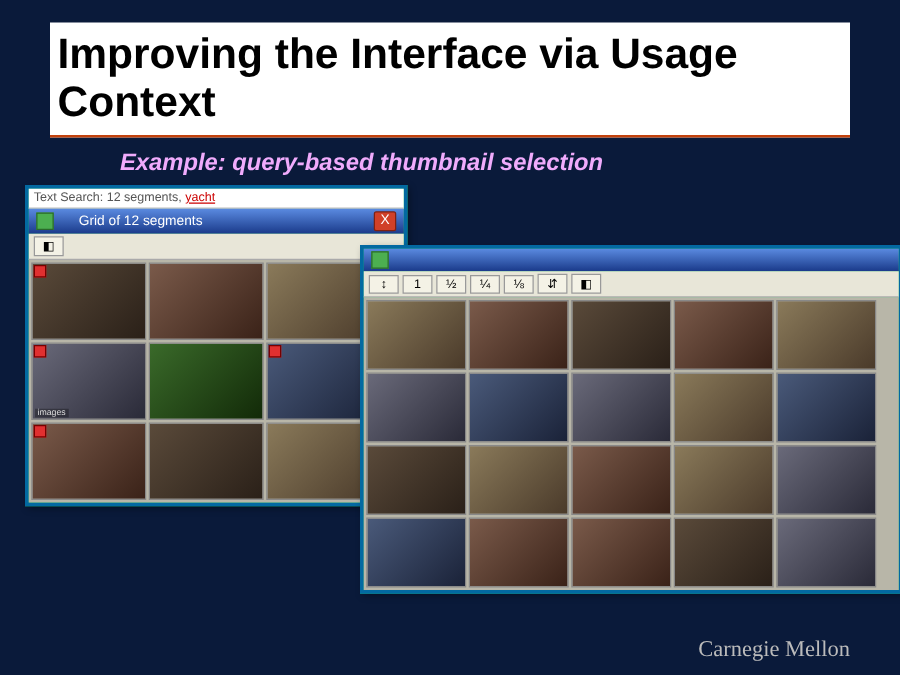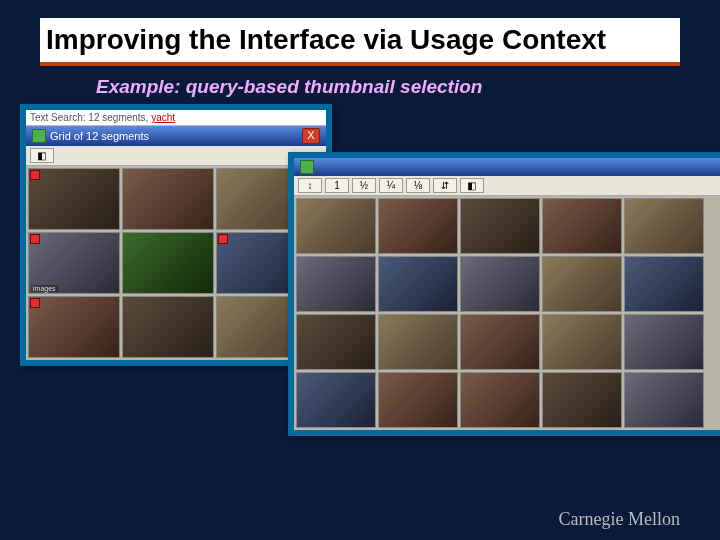--- a/index.html
+++ b/index.html
@@ -1,22 +1,22 @@
 <!DOCTYPE html>
 <html><head>
 <meta charset="utf-8">
 <style>
 html,body{margin:0;padding:0;width:720px;height:540px;background:#0a1a3a;font-family:Arial,Helvetica,sans-serif;overflow:hidden}
-.slide-title{color:#000;background:#fff;font-size:28px;font-weight:bold;margin:18px 40px 0 40px;padding:6px 6px;border-bottom:4px solid #c2410c;display:inline-block;width:calc(100% - 92px)}
+.slide-title{color:#000;background:#fff;font-size:34px;font-weight:bold;margin:18px 40px 0 40px;padding:6px 6px;border-bottom:2px solid #c2410c;display:inline-block;width:calc(100% - 92px)}
 .subtitle{color:#f0abfc;font-style:italic;font-weight:bold;font-size:19px;margin:10px 0 6px 96px}
 .stage{position:relative;margin:0 20px;height:340px}
-.win{position:absolute;border:6px solid #0369a1;background:#22c55e;box-shadow:2px 2px 6px rgba(0,0,0,.4)}
+.win{position:absolute;border:3px solid #0369a1;background:#22c55e;box-shadow:2px 2px 6px rgba(0,0,0,.4)}
 .topbar{background:#fff;font-size:10px;padding:2px 4px;color:#555;border-bottom:1px solid #bbb}
 .topbar .q{color:#c00;text-decoration:underline}
-.titlebar{background:linear-gradient(#5a8ae0,#1a3a8a);color:#fff;font-size:11px;padding:2px 6px;display:flex;align-items:center;gap:4px}
+.titlebar{background:linear-gradient(#5a8ae0,#1a3a8a);color:#fff;font-size:11px;padding:2px 6px;display:flex;align-items:center;gap:20px}
 .titlebar .ico{width:12px;height:12px;background:#4caf50;border:1px solid #2a6a2a;display:inline-block}
 .titlebar .sp{flex:1}
 .titlebar .close{background:#d04028;color:#fff;width:16px;height:14px;text-align:center;line-height:13px;font-size:11px;border:1px solid #802010;border-radius:2px;cursor:pointer}
 .toolbar{background:#e8e6d8;padding:2px 4px;display:flex;gap:3px;align-items:center;font-size:10px;border-bottom:1px solid #aaa}
 .toolbar .btn{background:#f4f2e6;border:1px solid #999;padding:1px 4px;min-width:14px;text-align:center;font-size:10px;cursor:pointer}
 .grid{display:grid;gap:2px;padding:2px;background:#b8b6a8}
 .thumb{background:#555;position:relative;border:1px solid #888;overflow:hidden}
 .thumb .sel{position:absolute;left:1px;top:1px;width:8px;height:8px;background:#e03030;border:1px solid #700}
 .thumb .tag{position:absolute;left:2px;bottom:1px;font-size:7px;color:#ddd;background:rgba(0,0,0,.3);padding:0 2px}
 .th-a{background:linear-gradient(135deg,#5a4a3a,#2a2018)}

